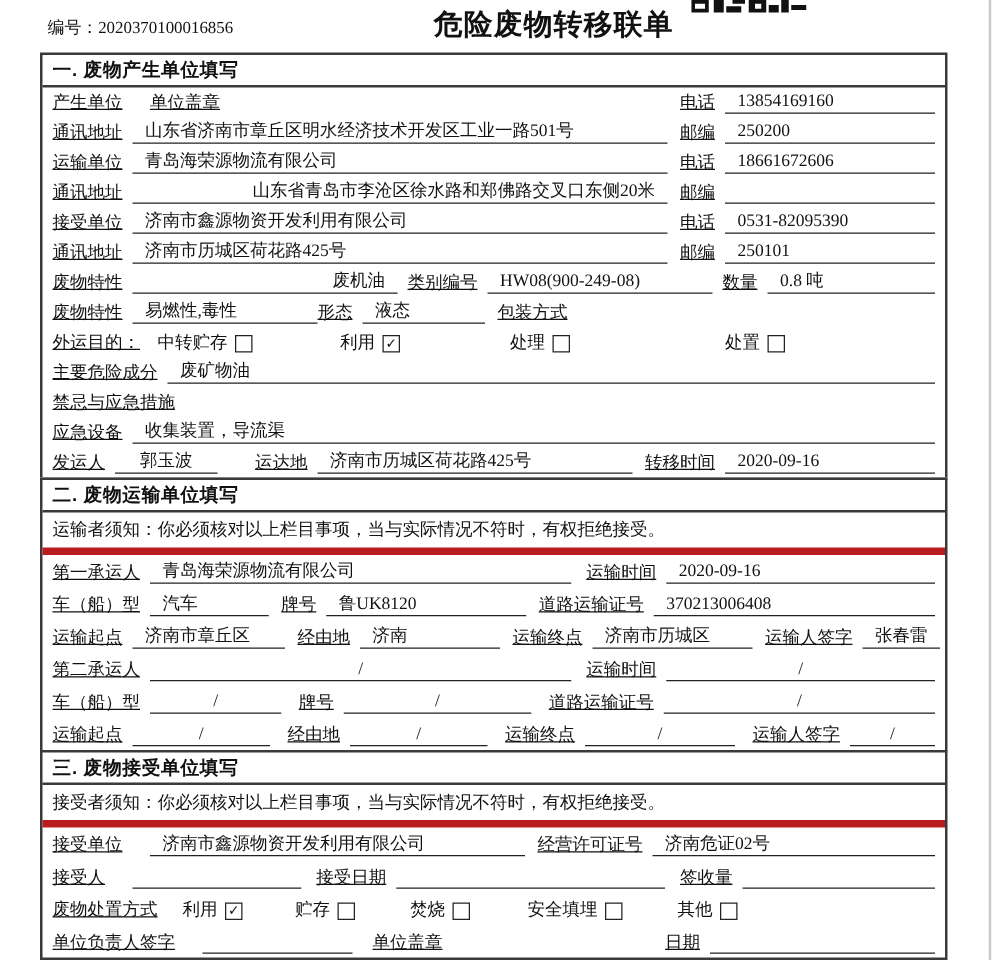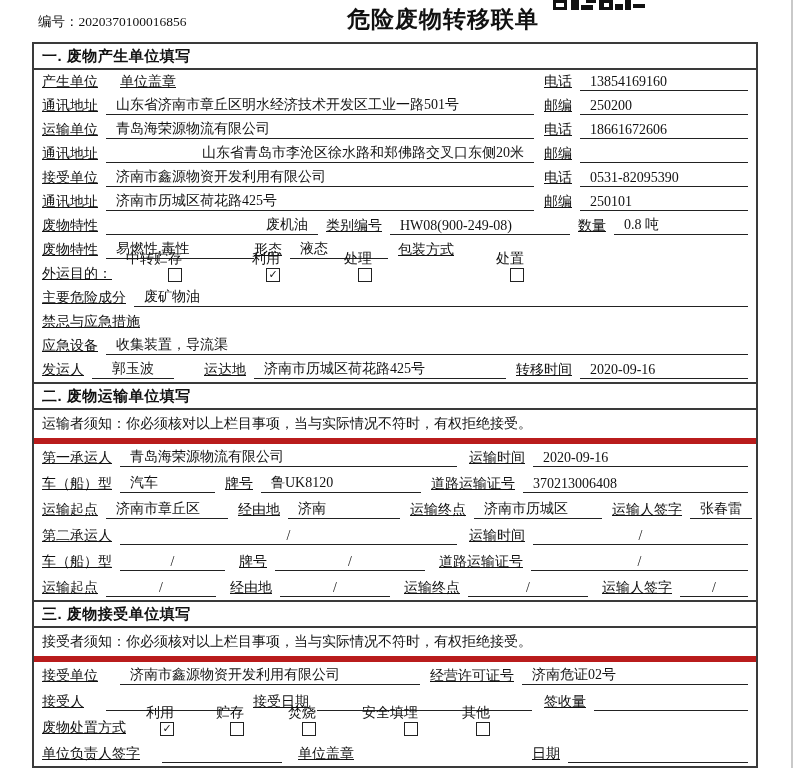--- a/index.html
+++ b/index.html
@@ -31,21 +31,21 @@
        padding:0 8px 3px 8px;white-space:nowrap;}
   .h26{height:26px;}
   .lbl{margin-right:8px;flex:0 0 auto;text-decoration:underline;}
   .val{border-bottom:1px solid #222;padding:0 10px;box-sizing:border-box;min-height:16px;overflow:visible;}
   .fill{flex:1 1 auto;}
   .ctr{text-align:center;}
   .sp{flex:1 1 auto;}
   .cb{display:inline-block;width:12px;height:12px;border:1px solid #222;margin-left:6px;
       margin-bottom:1px;line-height:12px;text-align:center;font-size:11px;flex:0 0 auto;
       font-family:"DejaVu Sans",sans-serif;}
-  .opt{display:flex;align-items:flex-end;flex-direction:column;}
+  .opt{display:flex;align-items:flex-end;}
   .footer{padding:6px 6px 0;white-space:nowrap;}
 </style>
 </head>
 <body>
 
 <div class="page-edge"></div>
 
 <div class="serial"><span>编号：</span><span>2020370100016856</span></div>
 
 <div class="doc-title">危险废物转移联单</div>
@@ -133,21 +133,21 @@
     <div class="row">
       <span class="lbl">外运目的：</span>
       <span class="opt" style="margin-left:6px;">
         <span>中转贮存</span>
         <span class="cb"></span>
       </span>
       <span class="opt" style="margin-left:70px;">
         <span>利用</span>
         <span class="cb">✓</span>
       </span>
-      <span class="opt" style="margin-left:64px;">
+      <span class="opt" style="margin-left:88px;">
         <span>处理</span>
         <span class="cb"></span>
       </span>
       <span class="opt" style="margin-left:124px;">
         <span>处置</span>
         <span class="cb"></span>
       </span>
     </div>
 
     <div class="row">

